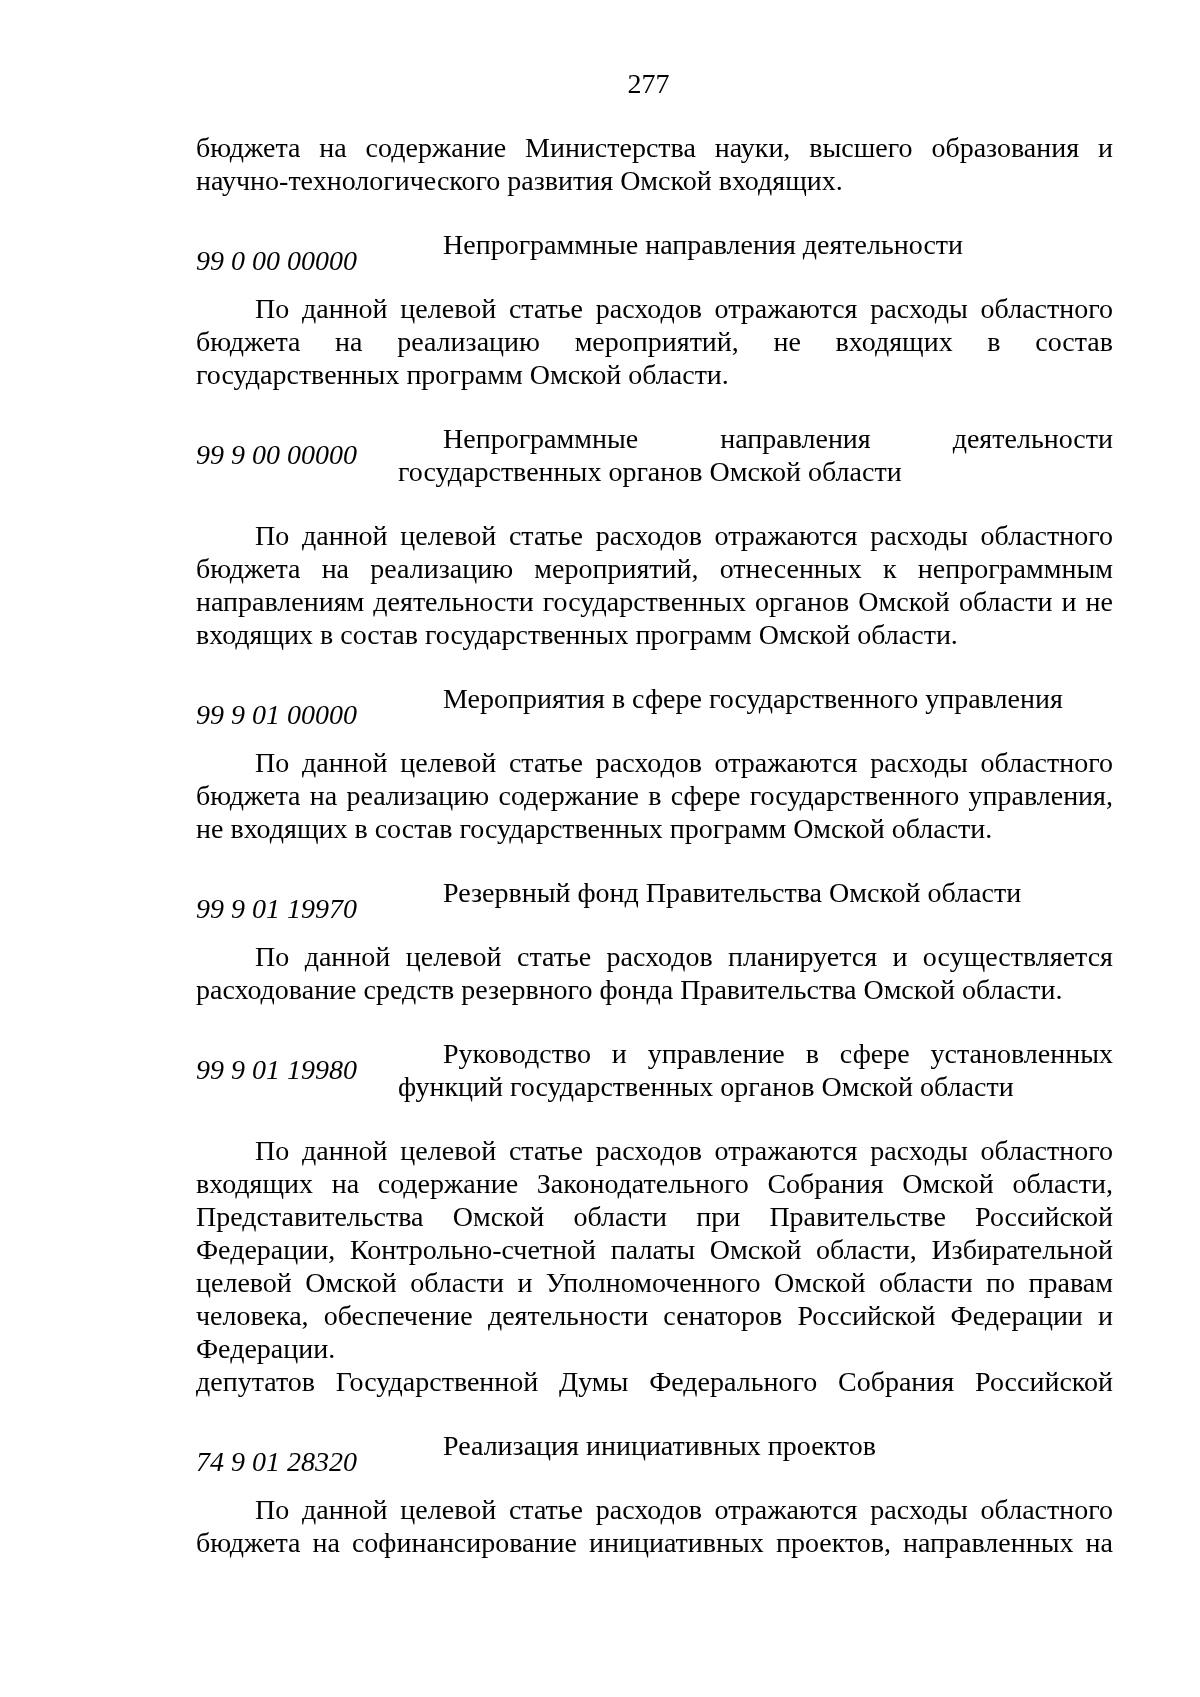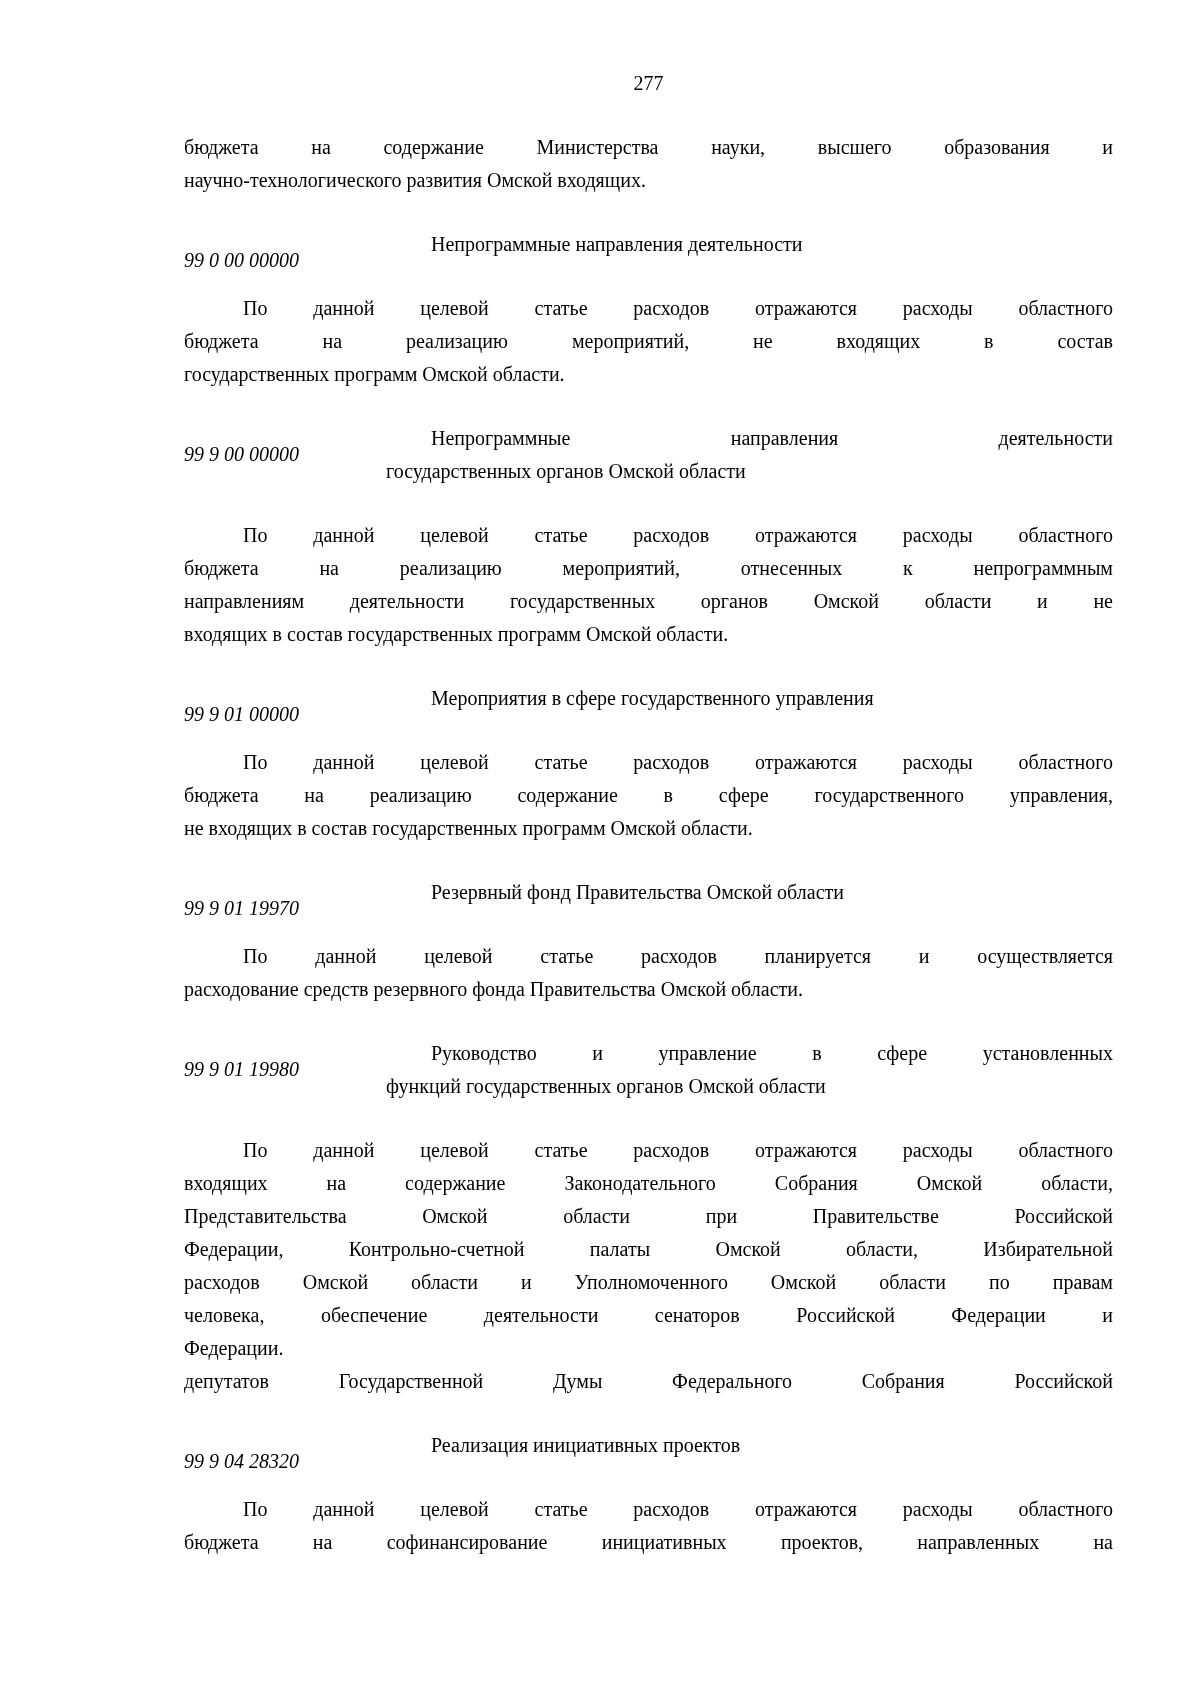--- a/index.html
+++ b/index.html
@@ -5,29 +5,29 @@
   html, body { margin: 0; padding: 0; background: #ffffff; }
   .page {
     position: relative;
     width: 1200px;
     height: 1697px;
     box-sizing: border-box;
     padding: 67px 87px 0 184px;
     background: #ffffff;
     color: #000000;
     font-family: "Liberation Serif", "DejaVu Serif", serif;
-    font-size: 20px;
+    font-size: 28px;
     line-height: 33px;
     overflow: hidden;
   }
   .page-number {
     text-align: center;
     margin-bottom: 31px;
   }
-  .block { margin-bottom: 31px; }
+  .block { margin-bottom: 31px; margin-left: 12px; }
 
   
   .par .line {
     text-align: justify;
     text-align-last: justify;
     text-justify: inter-word;
     white-space: normal;
   }
   .par .line.nofill { text-align-last: left; }
   .par .line.indent { text-indent: 59px; }
@@ -103,27 +103,27 @@
       <div class="block code-heading">
         <span class="code">99 9 01 19980</span>
         <div class="title-line first">Руководство и управление в сфере установленных</div>
         <div class="title-line nofill">функций государственных органов Омской области</div>
       </div>
       <div class="block par">
         <div class="line indent">По данной целевой статье расходов отражаются расходы областного</div>
         <div class="line">входящих на содержание Законодательного Собрания Омской области,</div>
         <div class="line">Представительства Омской области при Правительстве Российской</div>
         <div class="line">Федерации, Контрольно-счетной палаты Омской области, Избирательной</div>
-        <div class="line">расходов Омской области и Уполномоченного Омской области по правам</div>
+        <div class="line">целевой Омской области и Уполномоченного Омской области по правам</div>
         <div class="line">человека, обеспечение деятельности сенаторов Российской Федерации и</div>
         <div class="line nofill">Федерации.</div>
         <div class="line">депутатов Государственной Думы Федерального Собрания Российской</div>
       </div>
       <div class="block code-heading">
-        <span class="code">99 9 04 28320</span>
+        <span class="code">74 9 01 28320</span>
         <div class="title-line first nofill">Реализация инициативных проектов</div>
       </div>
       <div class="block par">
         <div class="line indent">По данной целевой статье расходов отражаются расходы областного</div>
         <div class="line">бюджета на софинансирование инициативных проектов, направленных на</div>
       </div>
     </div>
 </div>
 
 </body></html>

